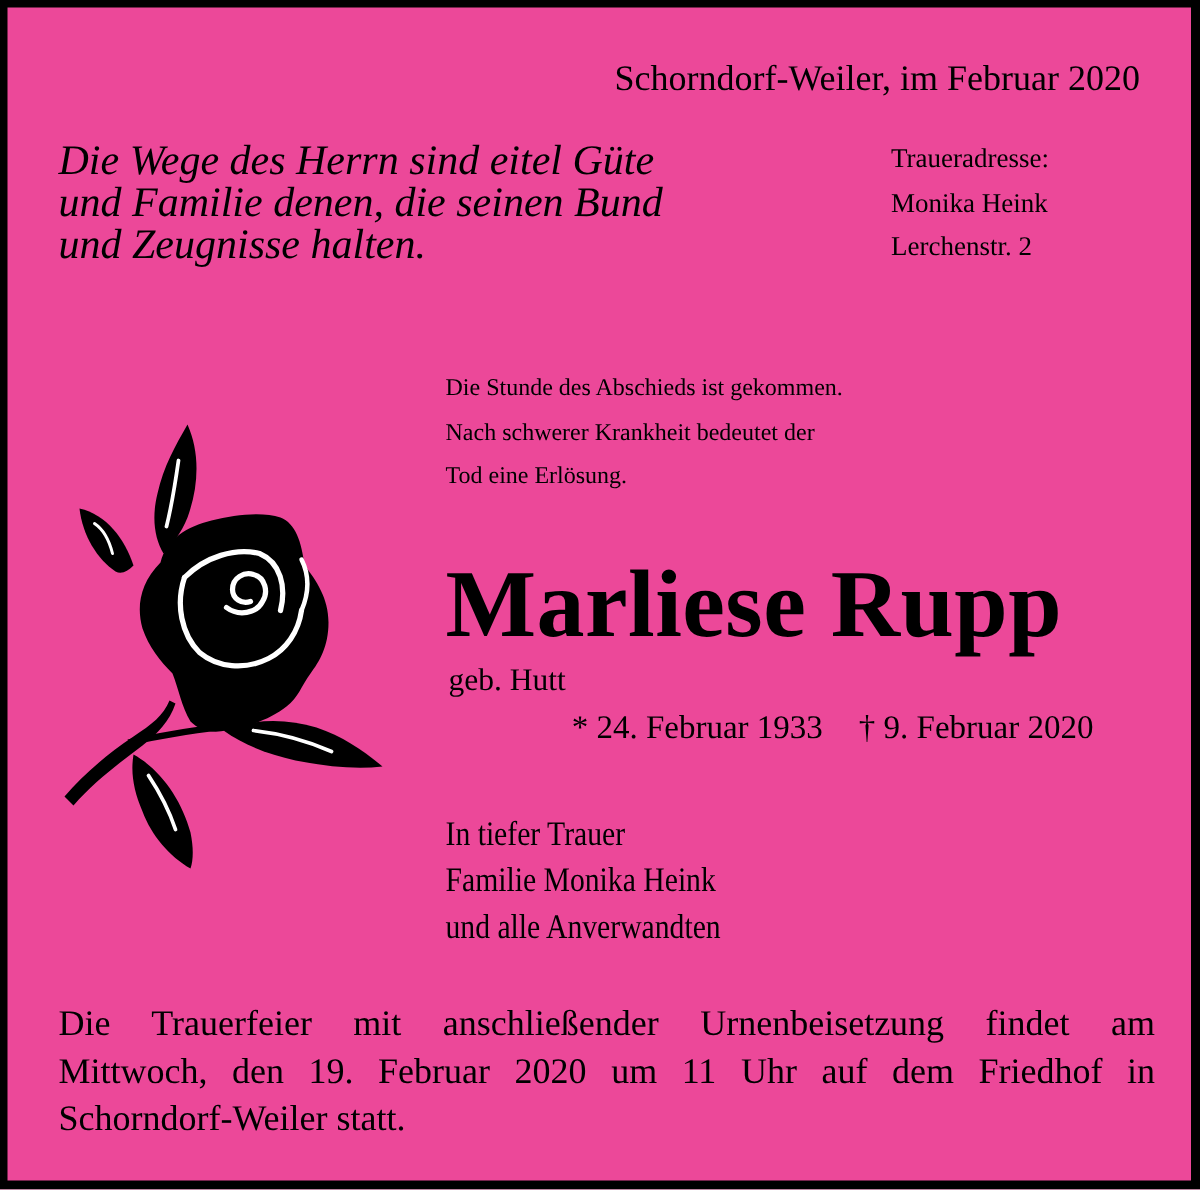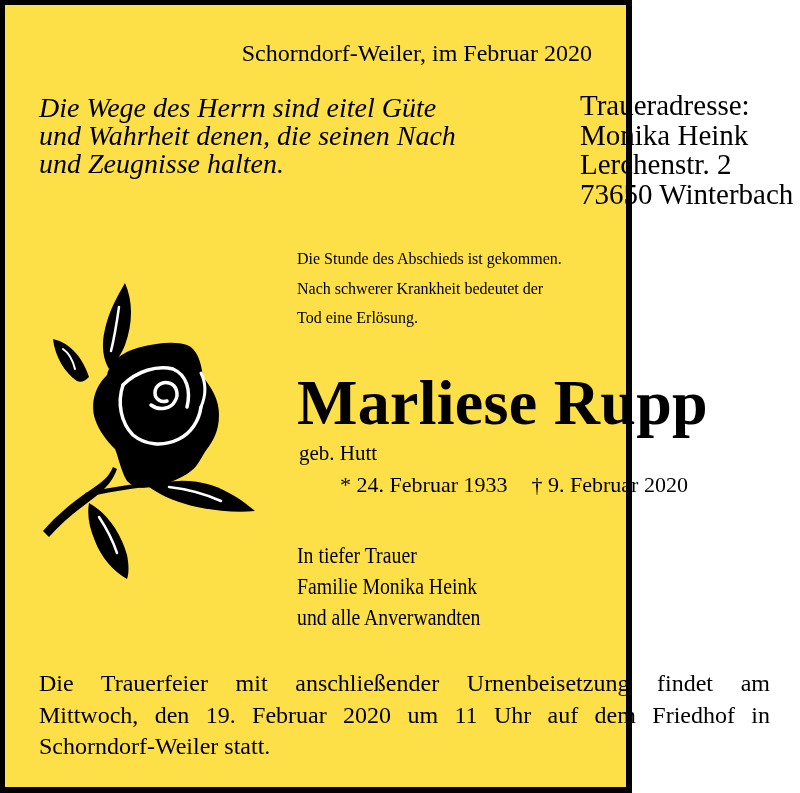--- a/index.html
+++ b/index.html
@@ -1,57 +1,56 @@
 <!DOCTYPE html>
 <html><head>
   <meta charset="utf-8">
   <style>
     html, body { margin: 0; padding: 0; background: #ffffff; }
     body { width: 800px; height: 793px; position: relative; overflow: hidden; }
     .frame {
-      position: absolute; left: 0; top: 0; width: 632px; height: 793px;
+      position: absolute; left: 0; top: 0; width: 800px; height: 793px;
       box-sizing: border-box;
       border-top: 5px solid #000; border-left: 5px solid #000;
       border-right: 6px solid #000; border-bottom: 6px solid #000;
-      background: #fde047;
+      background: #ec4899;
     }
     .serif { font-family: "Liberation Serif", "DejaVu Serif", serif; color: #000; }
     .t { position: absolute; white-space: nowrap; }
     .dateline { right: 34px; top: 33px; font-size: 24px; line-height: 30px; }
     .verse { left: 34px; top: 89px; font-size: 28px; line-height: 28px; font-style: italic; }
-    .address { left: 575px; top: 86px; font-size: 29px; line-height: 29.5px; }
+    .address { left: 589px; top: 86px; font-size: 18px; line-height: 29.5px; }
     .intro { left: 292px; top: 239px; font-size: 16px; line-height: 29.5px; font-family: Liberation Serif, serif; }
     .name { left: 292px; top: 362px; font-size: 64px; line-height: 72px; font-weight: bold; letter-spacing: 0.3px; }
     .maiden { left: 294px; width: 405px; text-align: left; top: 435px; font-size: 21px; line-height: 26px; }
-    .dates { left: 294px; width: 430px; text-align: center; top: 466px; font-size: 22px; line-height: 28px; }
+    .dates { left: 294px; width: 430px; text-align: right; top: 466px; font-size: 22px; line-height: 28px; }
     .dates .gap { display: inline-block; width: 24px; }
     .mourners { left: 292px; top: 535px; font-size: 23px; line-height: 31px; transform: scaleX(0.86); transform-origin: left top; }
     .ceremony { left: 34px; top: 663px; width: 731px; font-size: 24px; line-height: 31.5px; white-space: normal; text-align: justify; }
     .ceremony span { display: block; }
     .ceremony .jl { text-align-last: justify; }
     .rose { position: absolute; left: 36px; top: 276px; width: 216px; height: 300px; }
   </style>
 </head>
 <body>
 
 <div class="frame">
 
   <div class="t serif dateline">Schorndorf-Weiler, im Februar 2020</div>
 
   <div class="t serif verse">
     <div>Die Wege des Herrn sind eitel Güte</div>
-    <div>und Wahrheit denen, die seinen Nach</div>
+    <div>und Familie denen, die seinen Bund</div>
     <div>und Zeugnisse halten.</div>
   </div>
 
   <div class="t serif address">
     <div>Traueradresse:</div>
     <div>Monika Heink</div>
     <div>Lerchenstr. 2</div>
-    <div>73650 Winterbach</div>
   </div>
 
   <svg class="rose" viewBox="0 0 216 300" xmlns="http://www.w3.org/2000/svg">
     <g fill="#000">
 
       <path d="M12 58 C 30 62, 42 78, 48 96 C 44 100, 40 102, 36 100 C 24 92, 14 76, 12 58 Z"></path>
 
       <path d="M84 2 C 92 20, 92 42, 84 64 C 80 74, 74 82, 68 88 C 62 78, 60 64, 64 48 C 68 30, 76 16, 84 2 Z"></path>
 
       <path d="M66 94 C 70 78, 84 70, 100 66 C 116 62, 134 60, 146 64 C 156 68, 160 80, 162 96 C 170 106, 178 118, 178 134 C 178 150, 172 160, 166 168 C 160 176, 158 184, 150 190 C 140 198, 124 204, 110 206 C 100 208, 92 206, 86 200 C 80 190, 78 178, 74 168 C 66 160, 58 150, 54 138 C 50 124, 52 108, 66 94 Z"></path>

